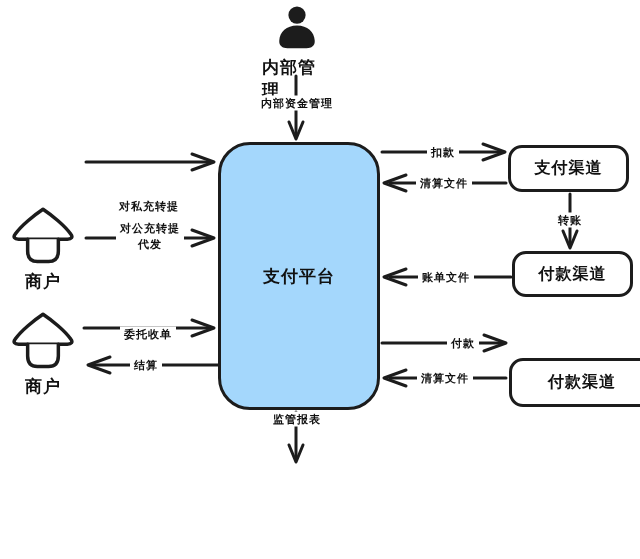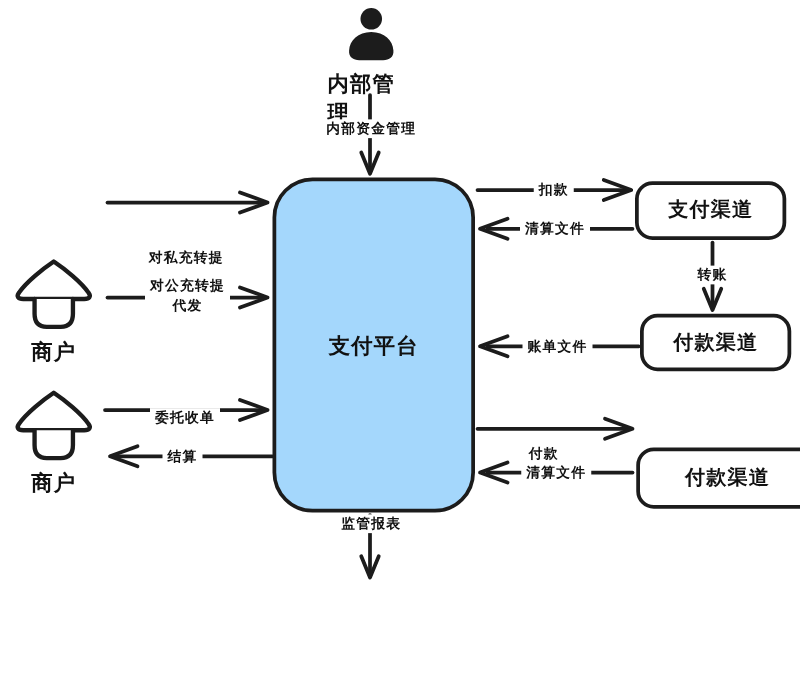--- a/index.html
+++ b/index.html
@@ -160,17 +160,17 @@
   <div class="edge-label two-line" style="left:150px;top:237px;">
     <span>对公充转提</span>
     <span>代发</span>
   </div>
   <div class="edge-label" style="left:148px;top:334px;">委托收单</div>
   <div class="edge-label" style="left:146px;top:365px;">结算</div>
   <div class="edge-label" style="left:443px;top:152px;">扣款</div>
   <div class="edge-label" style="left:444px;top:183px;">清算文件</div>
   <div class="edge-label" style="left:570px;top:220px;">转账</div>
   <div class="edge-label" style="left:446px;top:277px;">账单文件</div>
-  <div class="edge-label" style="left:435px;top:343px;margin-top:20px;">付款</div>
+  <div class="edge-label" style="left:463px;top:343px;">付款</div>
   <div class="edge-label" style="left:445px;top:378px;">清算文件</div>
   <div class="edge-label" style="left:297px;top:419px;">监管报表</div>
 
 </div>
 
 </body></html>

